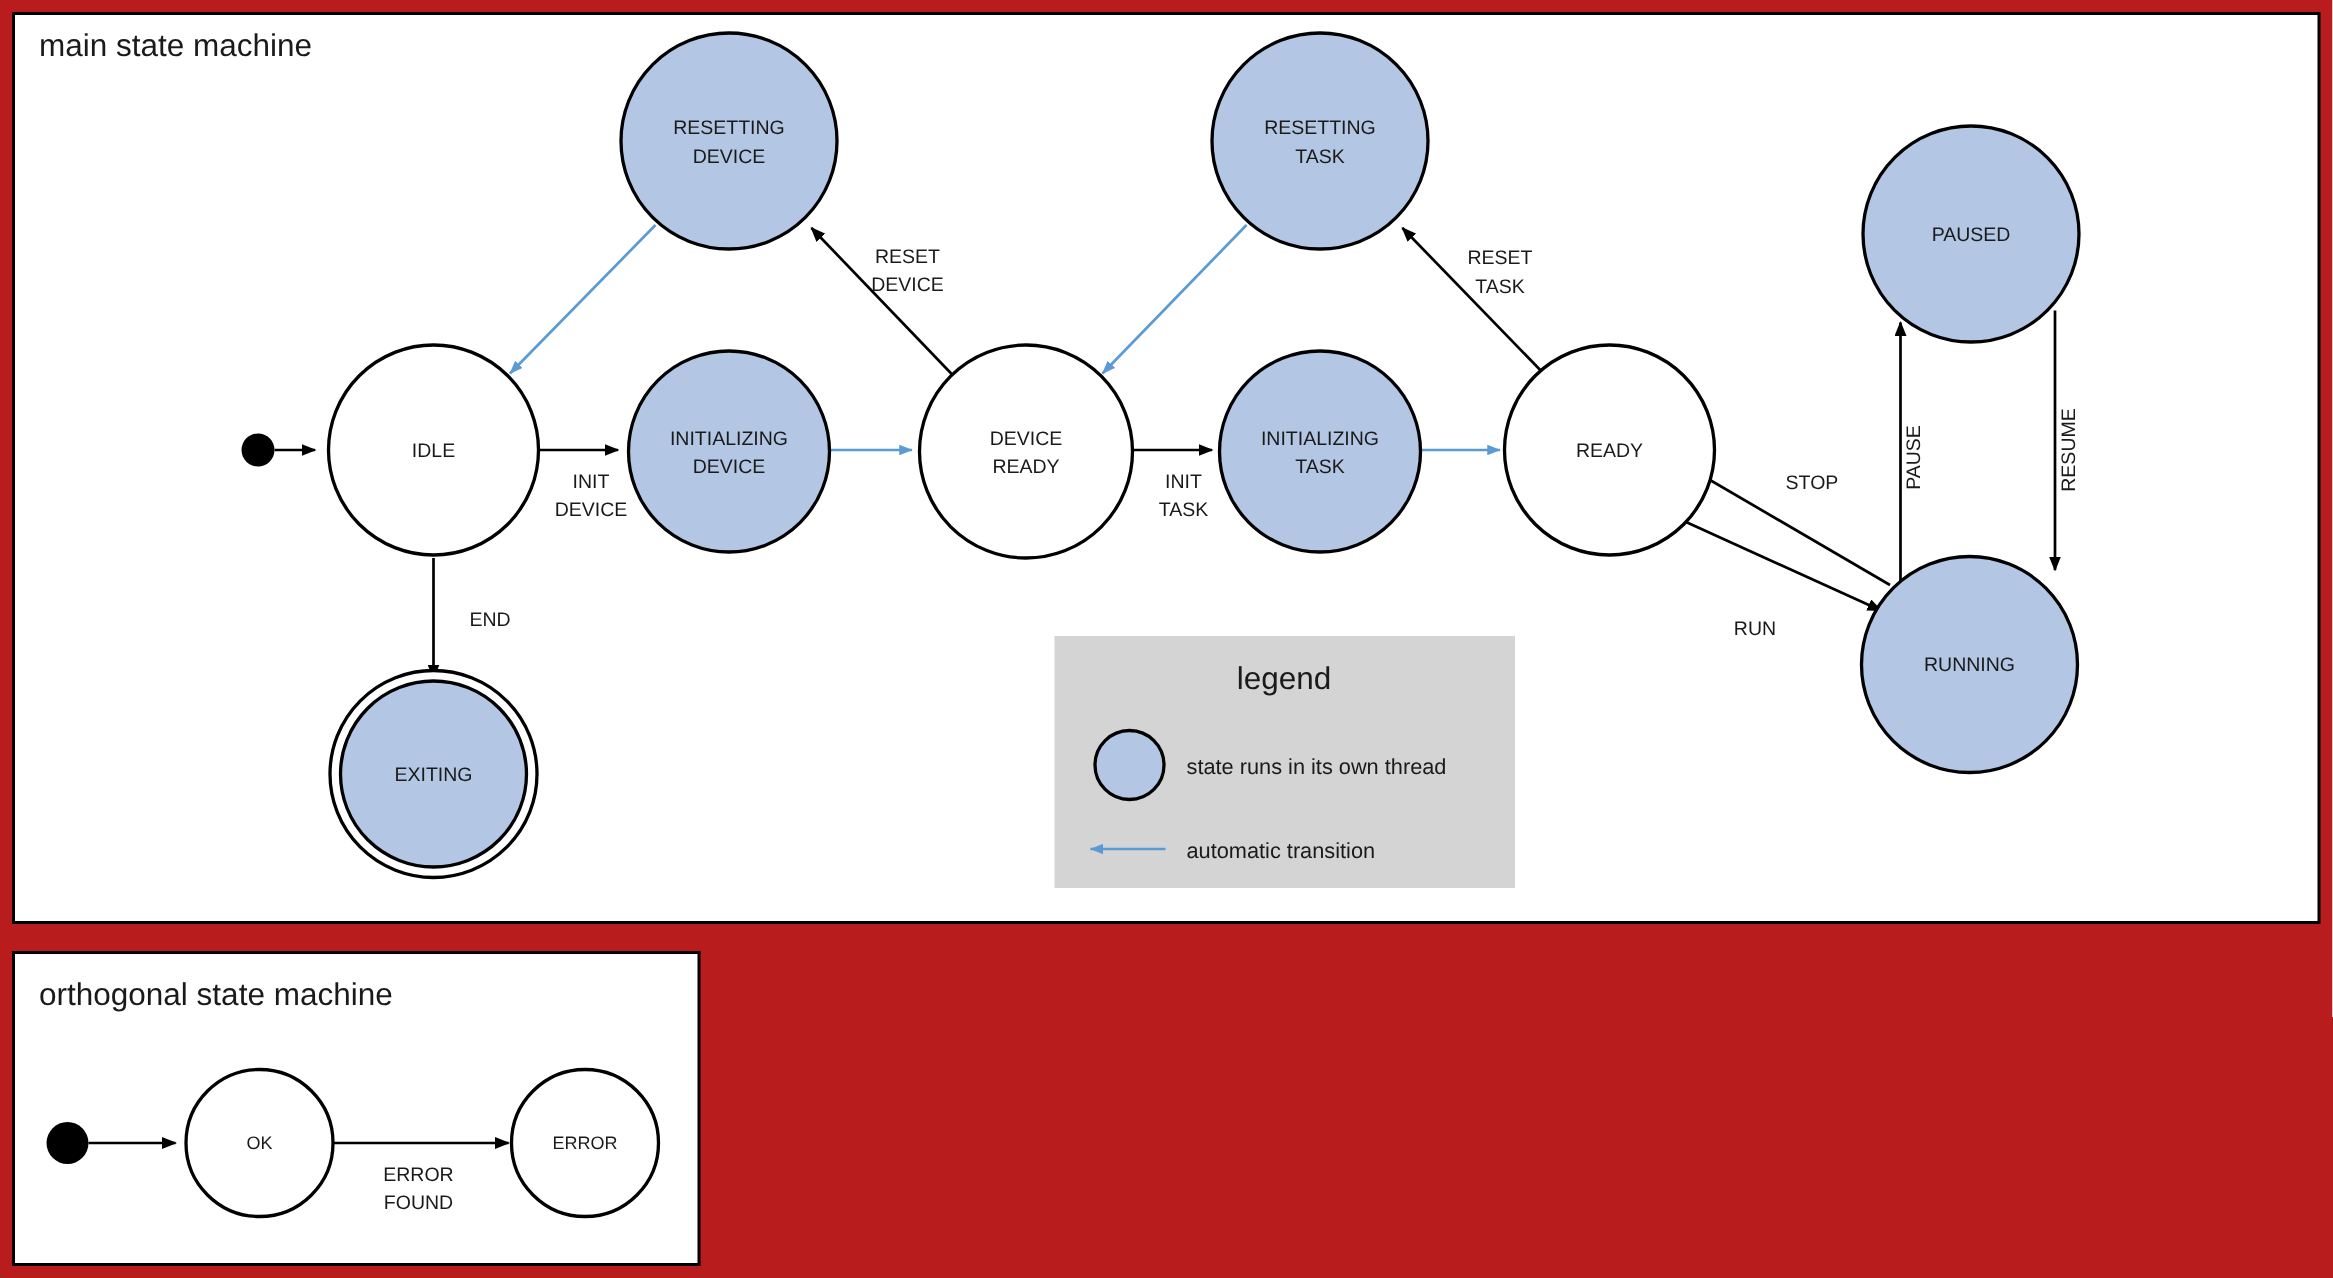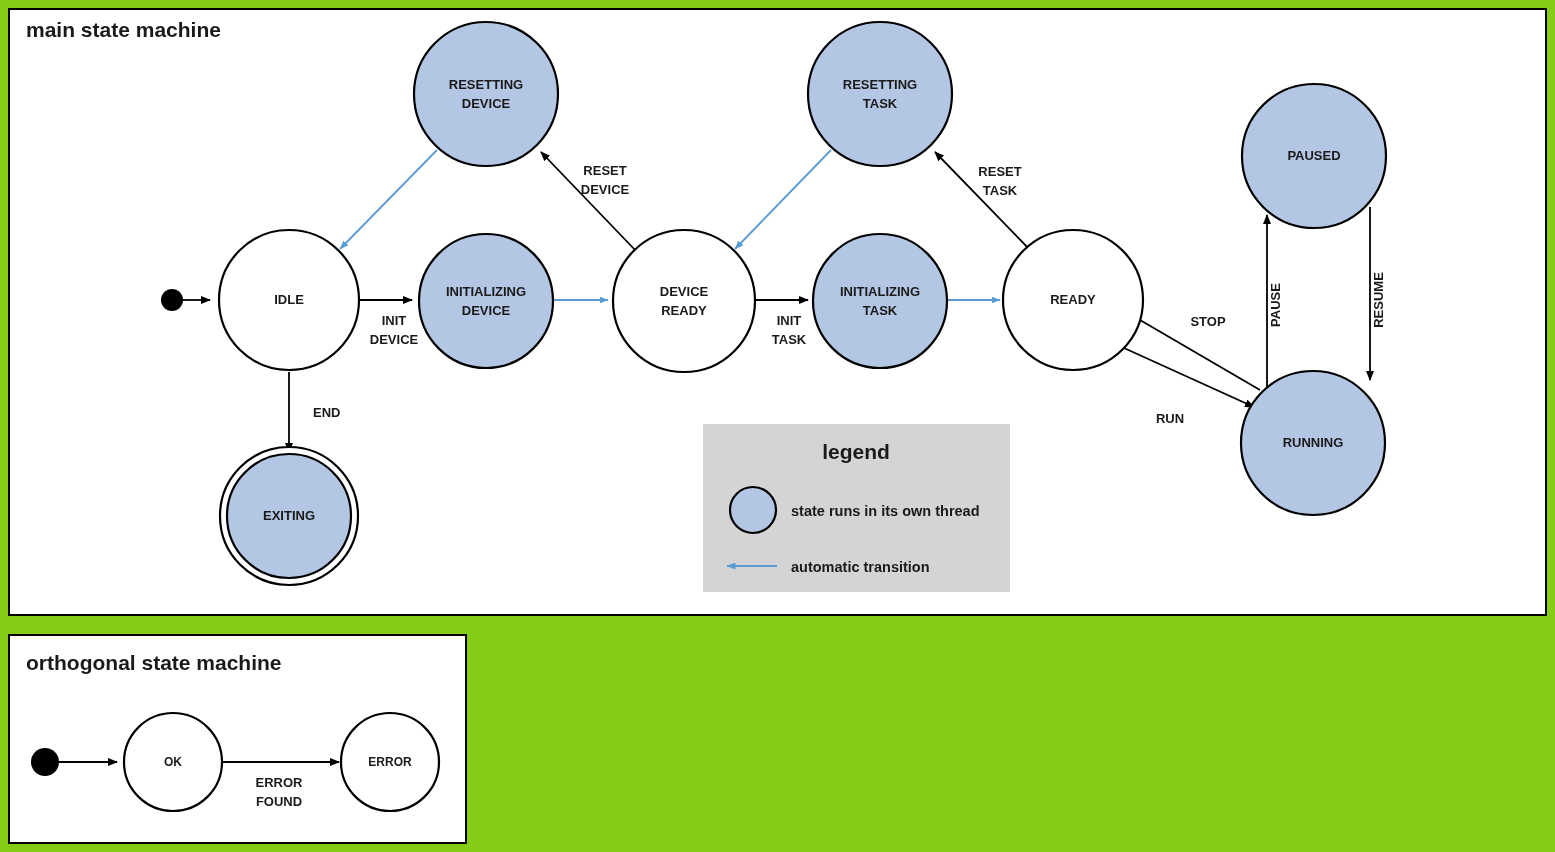--- a/index.html
+++ b/index.html
@@ -6,23 +6,22 @@
   html, body {
     margin: 0;
     padding: 0;
     background: #ffffff;
     font-family: "Liberation Sans", sans-serif;
   }
   #page {
     position: relative;
     width: 1555px;
     height: 852px;
-    background: #84cc16;
+    background: #b91c1c;
     overflow: hidden;
-    font-weight: bold;
   }
   svg { display: block; }
   .frame-title {
     font-family: "Liberation Sans", sans-serif;
     font-size: 21px;
     fill: #1a1a1a;
   }
   .state-label {
     font-family: "Liberation Sans", sans-serif;
     font-size: 13px;

